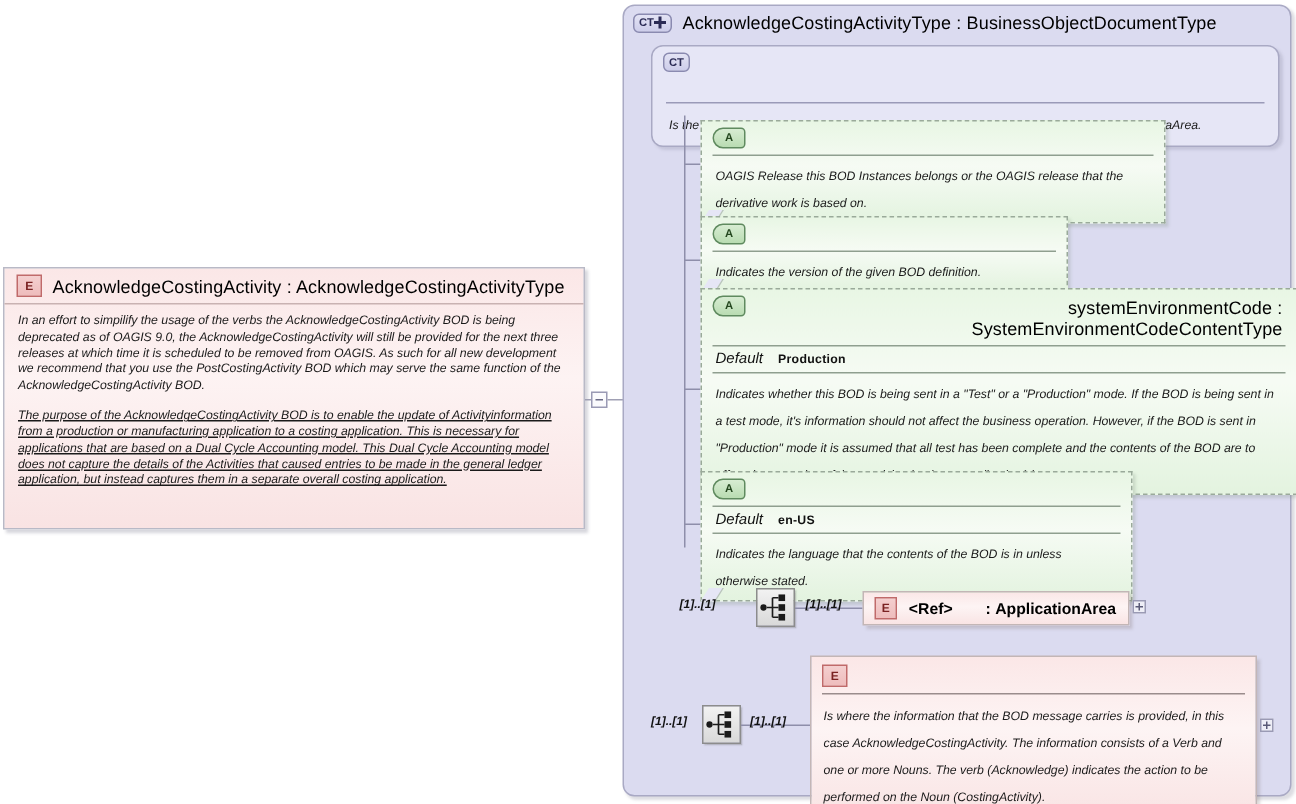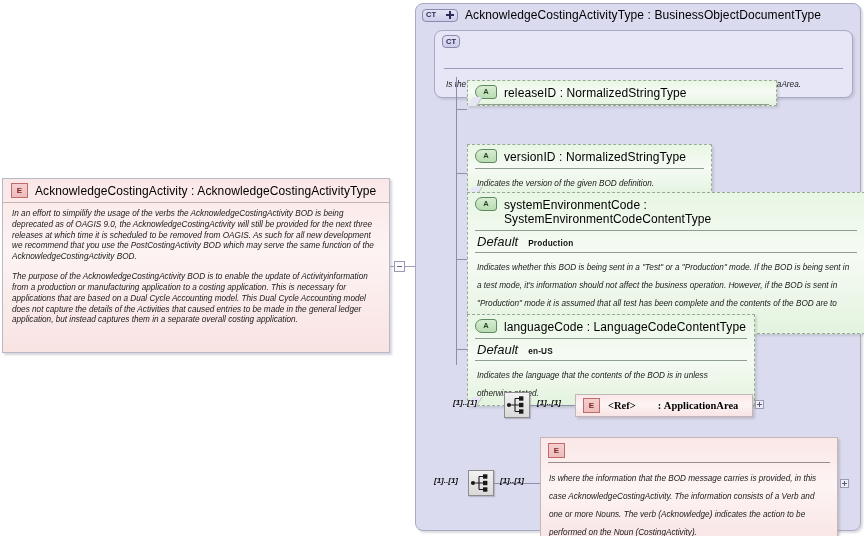--- a/index.html
+++ b/index.html
@@ -55,21 +55,21 @@
     font-size: 7.5px;
   }
   .badge-ct {
     height: 13px;
     padding: 0 3px;
     border: 1px solid #8a8ab0;
     border-radius: 4px;
     background: linear-gradient(180deg,#e3e3f4 0%, #cdcdea 100%);
     color: #2b2b55;
     font-size: 7.5px;
-    gap: 10px;
+    gap: 0;
   }
   .plusglyph {
     display: inline-block;
     width: 8px; height: 8px;
     position: relative;
   }
   .plusglyph::before, .plusglyph::after {
     content: "";
     position: absolute;
     background: #2b2b55;
@@ -115,21 +115,21 @@
     align-items: center;
     gap: 7px;
     padding: 4px 6px 4px 8px;
     border-bottom: 1px solid #c9b2b2;
   }
   #root-element-box .body {
     padding: 6px 9px 8px 9px;
   }
   #root-element-box .body p { margin: 0 0 9px 0; }
   #root-element-box .body p:last-child { margin-bottom: 0; }
-  #root-element-box .body p.tight { margin-bottom: 18px; }
+  #root-element-box .body p.tight { margin-bottom: 18px; text-decoration: underline; }
 
   
   #root-connector-line {
     position: absolute;
     left: 390px; top: 265.5px;
     width: 26px; height: 1px;
     background: #a0a0b4;
   }
   #root-collapse-box {
     position: absolute;
@@ -223,21 +223,21 @@
     margin: 0 7px;
   }
   .attr-box .defrow {
     display: flex;
     align-items: baseline;
     gap: 10px;
     padding: 3px 9px 3px 9px;
   }
   .attr-box .deflabel {
     font-style: italic;
-    font-size: 13px;
+    font-size: 10px;
     color: #111;
   }
   .attr-box .defvalue {
     font-weight: bold;
     font-size: 8.2px;
     color: #111;
     letter-spacing: .2px;
   }
   .attr-box .docwrap {
     padding: 3px 9px 5px 9px;
@@ -293,21 +293,20 @@
   .elem-box .sep {
     border-top: 1px solid #9a8c8c;
     margin: 0 7px;
   }
   .elem-box .docwrap { padding: 4px 8px 5px 8px; }
 
   .refname {
     font-weight: bold;
     font-size: 10.5px;
     color: #000;
-    font-family: Liberation Serif, serif;
   }
 </style>
 </head>
 <body>
 
 <div id="root-element-box">
   <div class="hdr">
     <span class="badge badge-e">E</span>
     <span class="ttl">AcknowledgeCostingActivity : AcknowledgeCostingActivityType</span>
   </div>
@@ -337,59 +336,59 @@
 
     <div id="attr-spine"></div>
     <div class="attr-stub" style="top:78px;"></div>
     <div class="attr-stub" style="top:142px;"></div>
     <div class="attr-stub" style="top:228px;"></div>
     <div class="attr-stub" style="top:318px;"></div>
 
     <div class="attr-box dashed" style="left:32px; top:49px; width:310px;">
       <div class="hdr">
         <span class="badge badge-a">A</span>
-        <span class="ttl">releaseID : NormalizedStringType</span>
-      </div>
-      <div class="sep"></div>
+      </div>
+      <div class="sep"></div>
+      <div class="docwrap">
+        <span class="doc">OAGIS Release this BOD Instances belongs or the OAGIS release that the derivative work is based on.</span>
+      </div>
       <div class="notch"></div>
     </div>
 
     <div class="attr-box dashed" style="left:32px; top:113px; width:245px;">
       <div class="hdr">
         <span class="badge badge-a">A</span>
-        <span class="ttl">versionID : NormalizedStringType</span>
       </div>
       <div class="sep"></div>
       <div class="docwrap">
         <span class="doc">Indicates the version of the given BOD definition.</span>
       </div>
       <div class="notch"></div>
     </div>
 
     <div class="attr-box dashed" style="left:32px; top:161px; width:398px;">
       <div class="hdr" style="padding-right:9px;">
         <span class="badge badge-a">A</span>
-        <span class="ttl" style="text-align:left; flex:1;">systemEnvironmentCode : SystemEnvironmentCodeContentType</span>
+        <span class="ttl" style="text-align:right; flex:1;">systemEnvironmentCode : SystemEnvironmentCodeContentType</span>
       </div>
       <div class="sep"></div>
       <div class="defrow">
         <span class="deflabel">Default</span>
         <span class="defvalue">Production</span>
       </div>
       <div class="sep"></div>
       <div class="docwrap">
         <span class="doc">Indicates whether this BOD is being sent in a "Test" or a "Production" mode. If the BOD is being sent in a test mode, it's information should not affect the business operation. However, if the BOD is sent in "Production" mode it is assumed that all test has been complete and the contents of the BOD are to affect the operation of the receiving business application(s).</span>
       </div>
       <div class="notch"></div>
     </div>
 
     <div class="attr-box dashed" style="left:32px; top:283px; width:288px;">
       <div class="hdr">
         <span class="badge badge-a">A</span>
-        <span class="ttl">languageCode : LanguageCodeContentType</span>
       </div>
       <div class="sep"></div>
       <div class="defrow">
         <span class="deflabel">Default</span>
         <span class="defvalue">en-US</span>
       </div>
       <div class="sep"></div>
       <div class="docwrap">
         <span class="doc">Indicates the language that the contents of the BOD is in unless otherwise stated.</span>
       </div>

